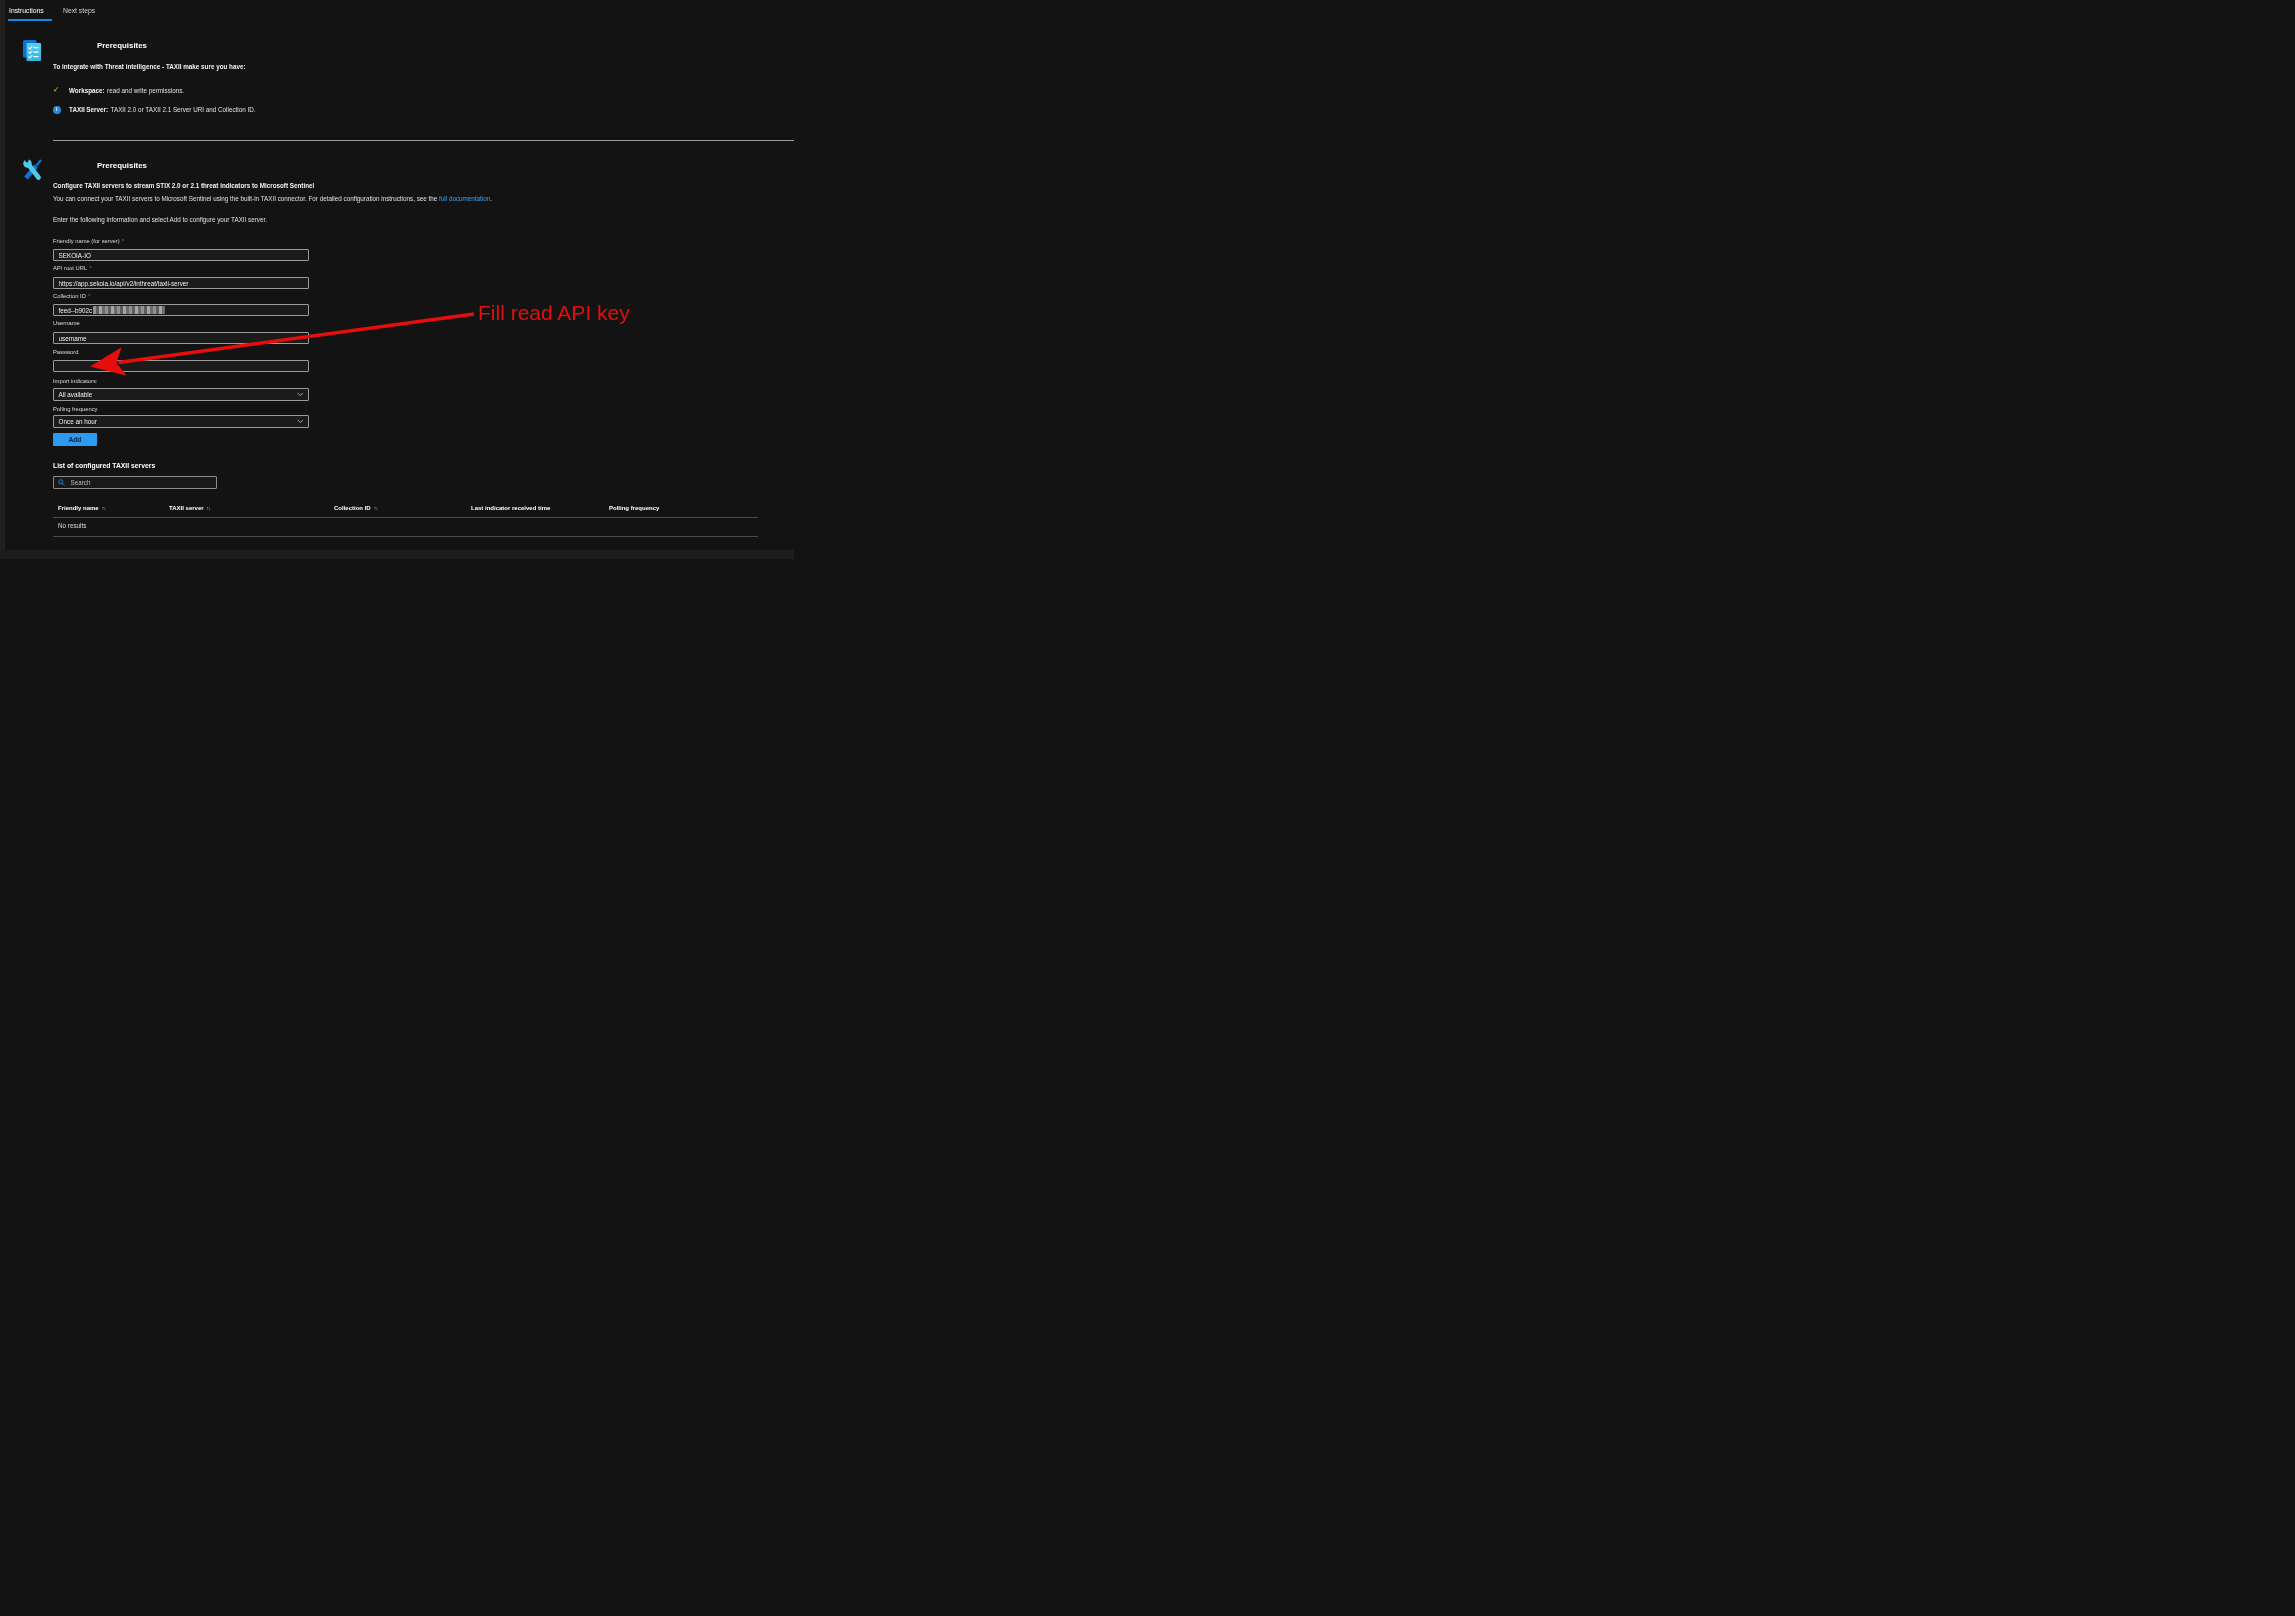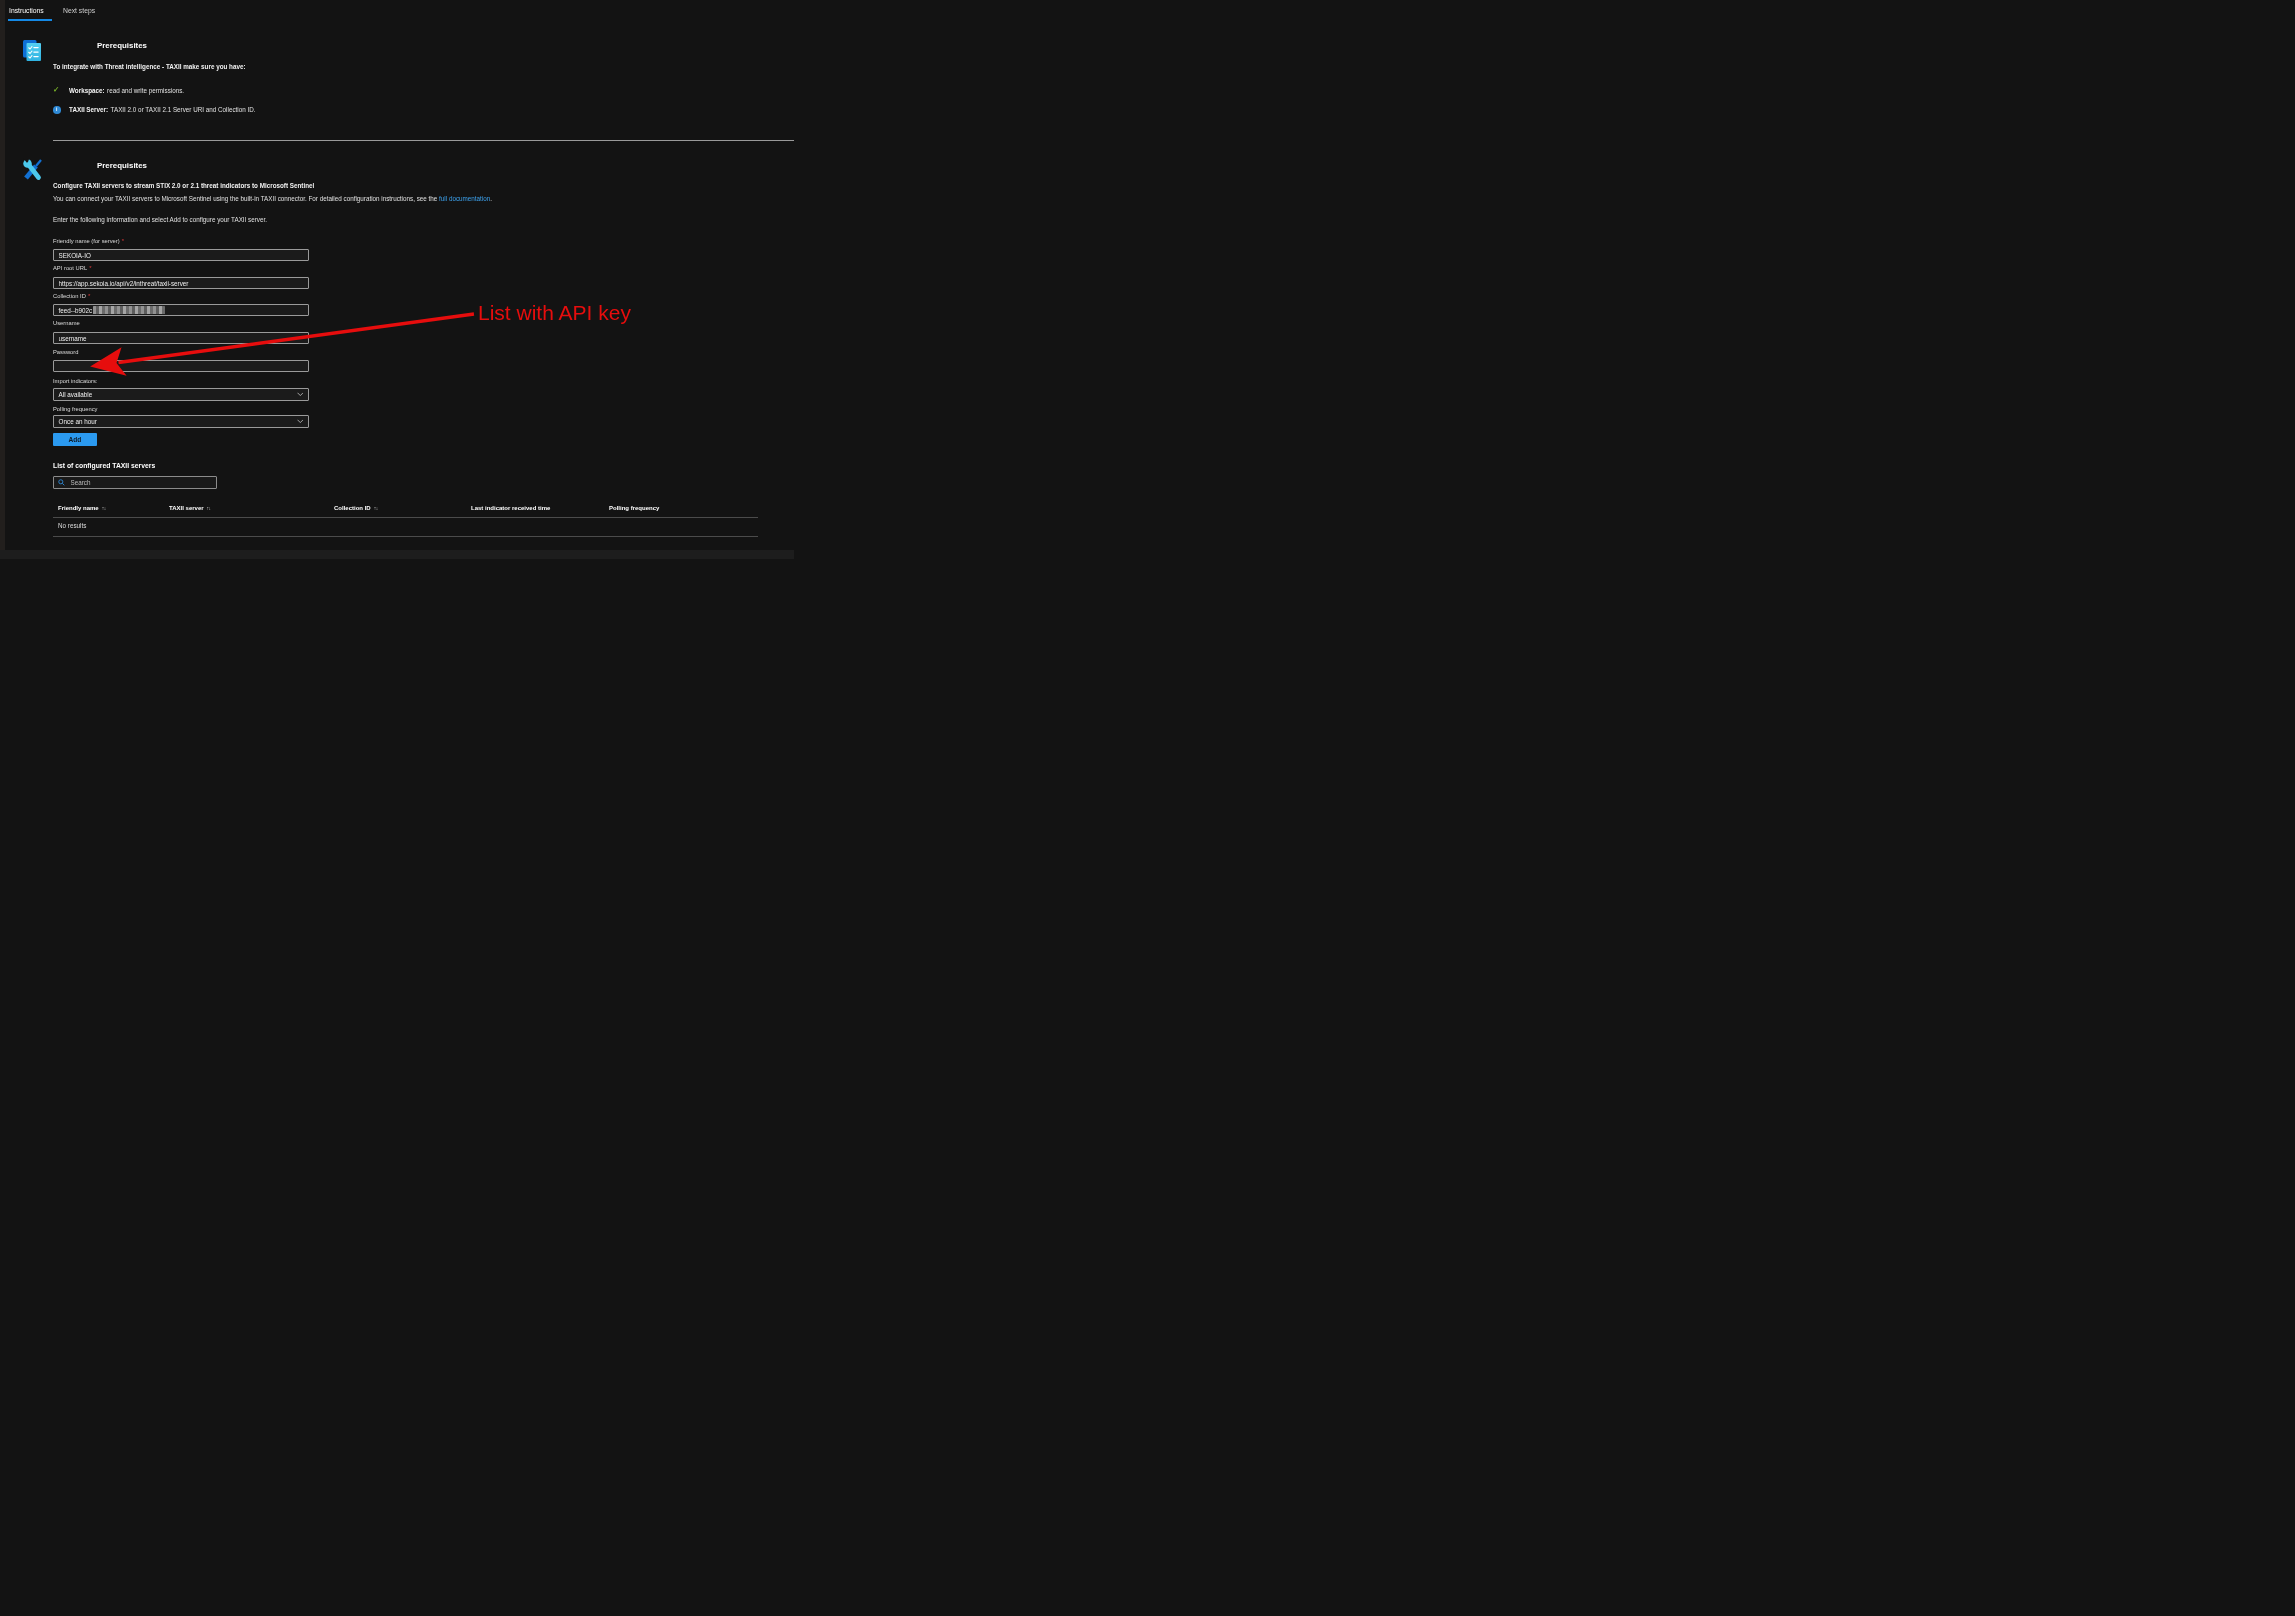--- a/index.html
+++ b/index.html
@@ -199,18 +199,18 @@
   <span>Last indicator received time</span>
 </div>
 <div class="abs hcell" style="left:609px;">
   <span>Polling frequency</span>
 </div>
 
 <div class="abs tline" style="top:517px;"></div>
 <div id="no-results" class="abs">No results</div>
 <div class="abs tline" style="top:536px;"></div>
 
-<div id="annotation-text" class="abs">List with API key</div>
+<div id="annotation-text" class="abs">Fill read API key</div>
 <svg id="arrow-svg" class="abs" width="794" height="559" viewBox="0 0 1568 1104">
   <line x1="936" y1="620" x2="234" y2="716" stroke="#e60d0d" stroke-width="7"></line>
   <polygon points="178,724 240,686 230,717 250,742" fill="#e60d0d"></polygon>
 </svg>
 
 
 </body></html>

